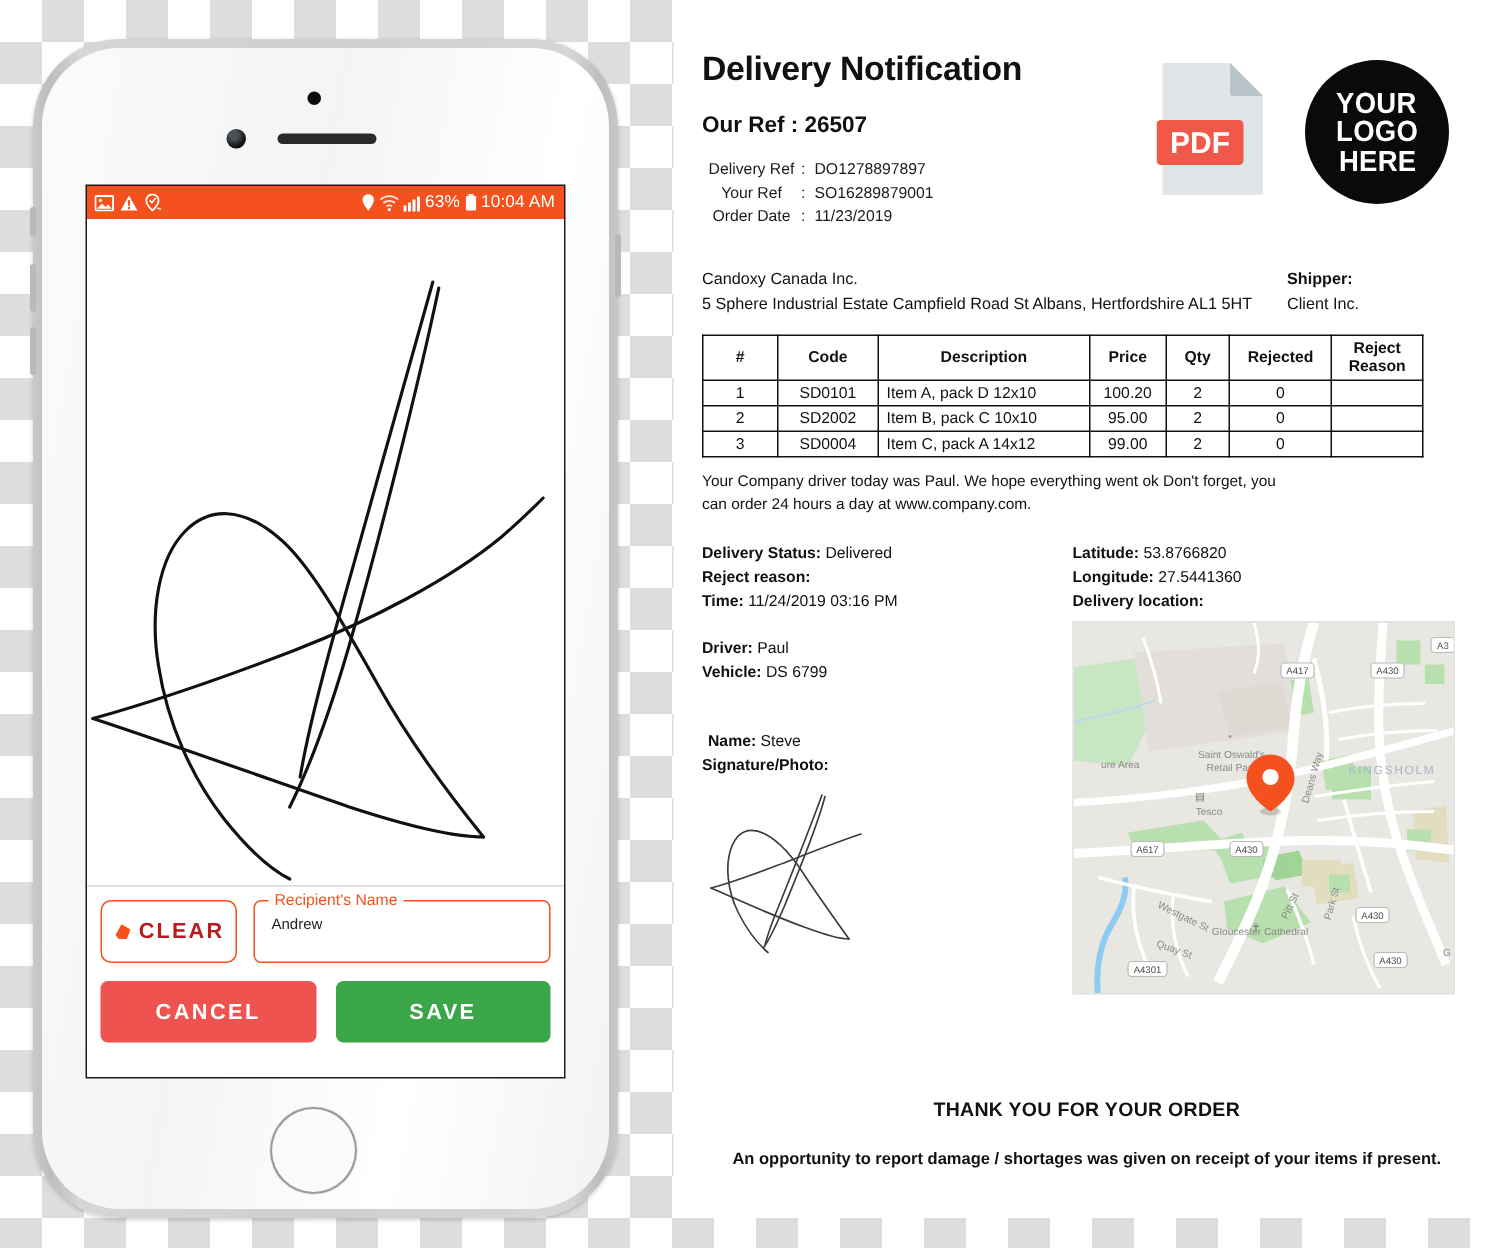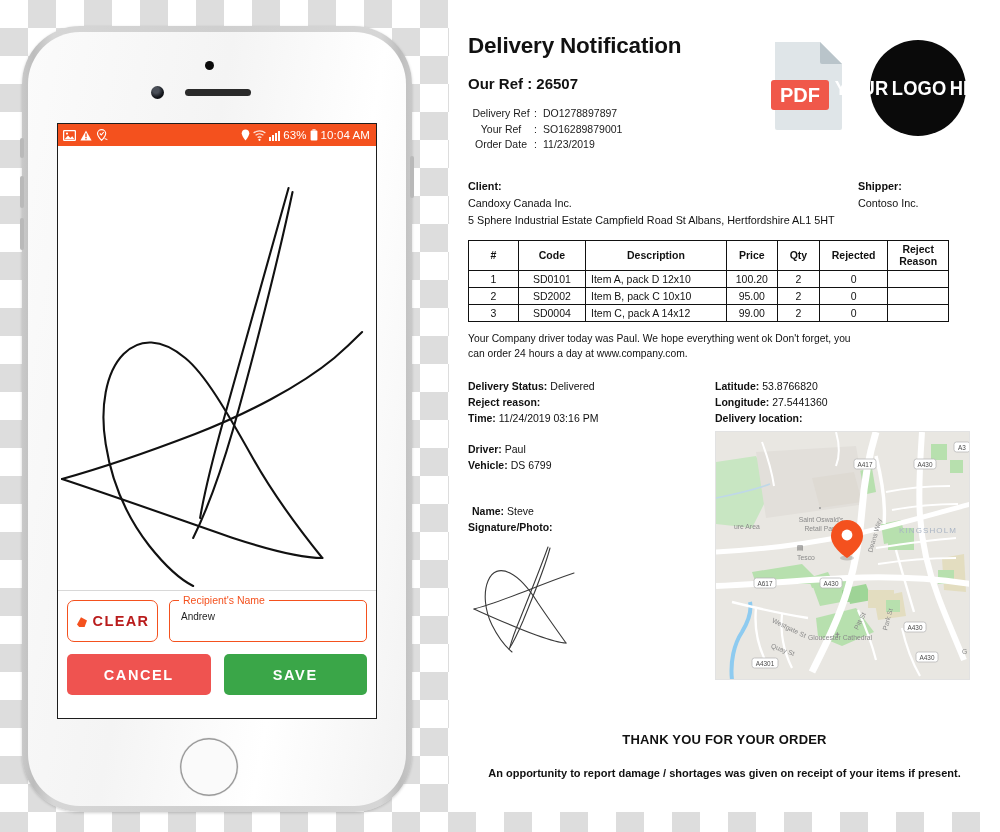--- a/index.html
+++ b/index.html
@@ -101,21 +101,21 @@
   .doc-ref{ font-size:15px; font-weight:700; margin:0 0 14px; }
   .ref-lines{ font-size:10.5px; line-height:15.5px; color:#1b1b1b; }
   .ref-lines .rl{ display:flex; }
   .ref-lines .rk{ width:66px;text-align:center; }
   .ref-lines .rc{ width:9px; }
 
   .badges{ position:absolute; right:34px; top:40px; display:flex; align-items:flex-start; gap:24px; }
   .pdf-ico{ position:relative; width:75px; height:92px; }
   .logo-circle{
     width:96px; height:96px; border-radius:50%; background:#0a0a0a; color:#fff;
-    display:flex; align-items:center; justify-content:center;
+    display:flex; flex-direction:column; align-items:center; justify-content:center;
     line-height:1.0; padding-top:2px;
   }
   .logo-circle span{
     font-size:19.5px; font-weight:700; letter-spacing:.2px;
     transform:scaleX(.94); font-family:"Liberation Sans", sans-serif;
   }
 
   .parties{ margin-top:25px; display:flex; font-size:10.8px; line-height:17px; }
   .parties .left{ flex:1; }
   .parties .right{ width:112px; }
@@ -299,27 +299,26 @@
     </div>
     <div class="logo-circle">
       <span>YOUR</span>
       <span>LOGO</span>
       <span>HERE</span>
     </div>
   </div>
 
   <div class="parties">
     <div class="left">
-      <div><b>Client:</b></div>
       <div>Candoxy Canada Inc.</div>
       <div>5 Sphere Industrial Estate Campfield Road St Albans, Hertfordshire AL1 5HT</div>
     </div>
     <div class="right">
       <div><b>Shipper:</b></div>
-      <div>Contoso Inc.</div>
+      <div>Client Inc.</div>
     </div>
   </div>
 
   <table class="items">
     <thead>
       <tr>
         <th class="c-num">#</th>
         <th class="c-code">Code</th>
         <th class="c-desc">Description</th>
         <th class="c-price">Price</th>

